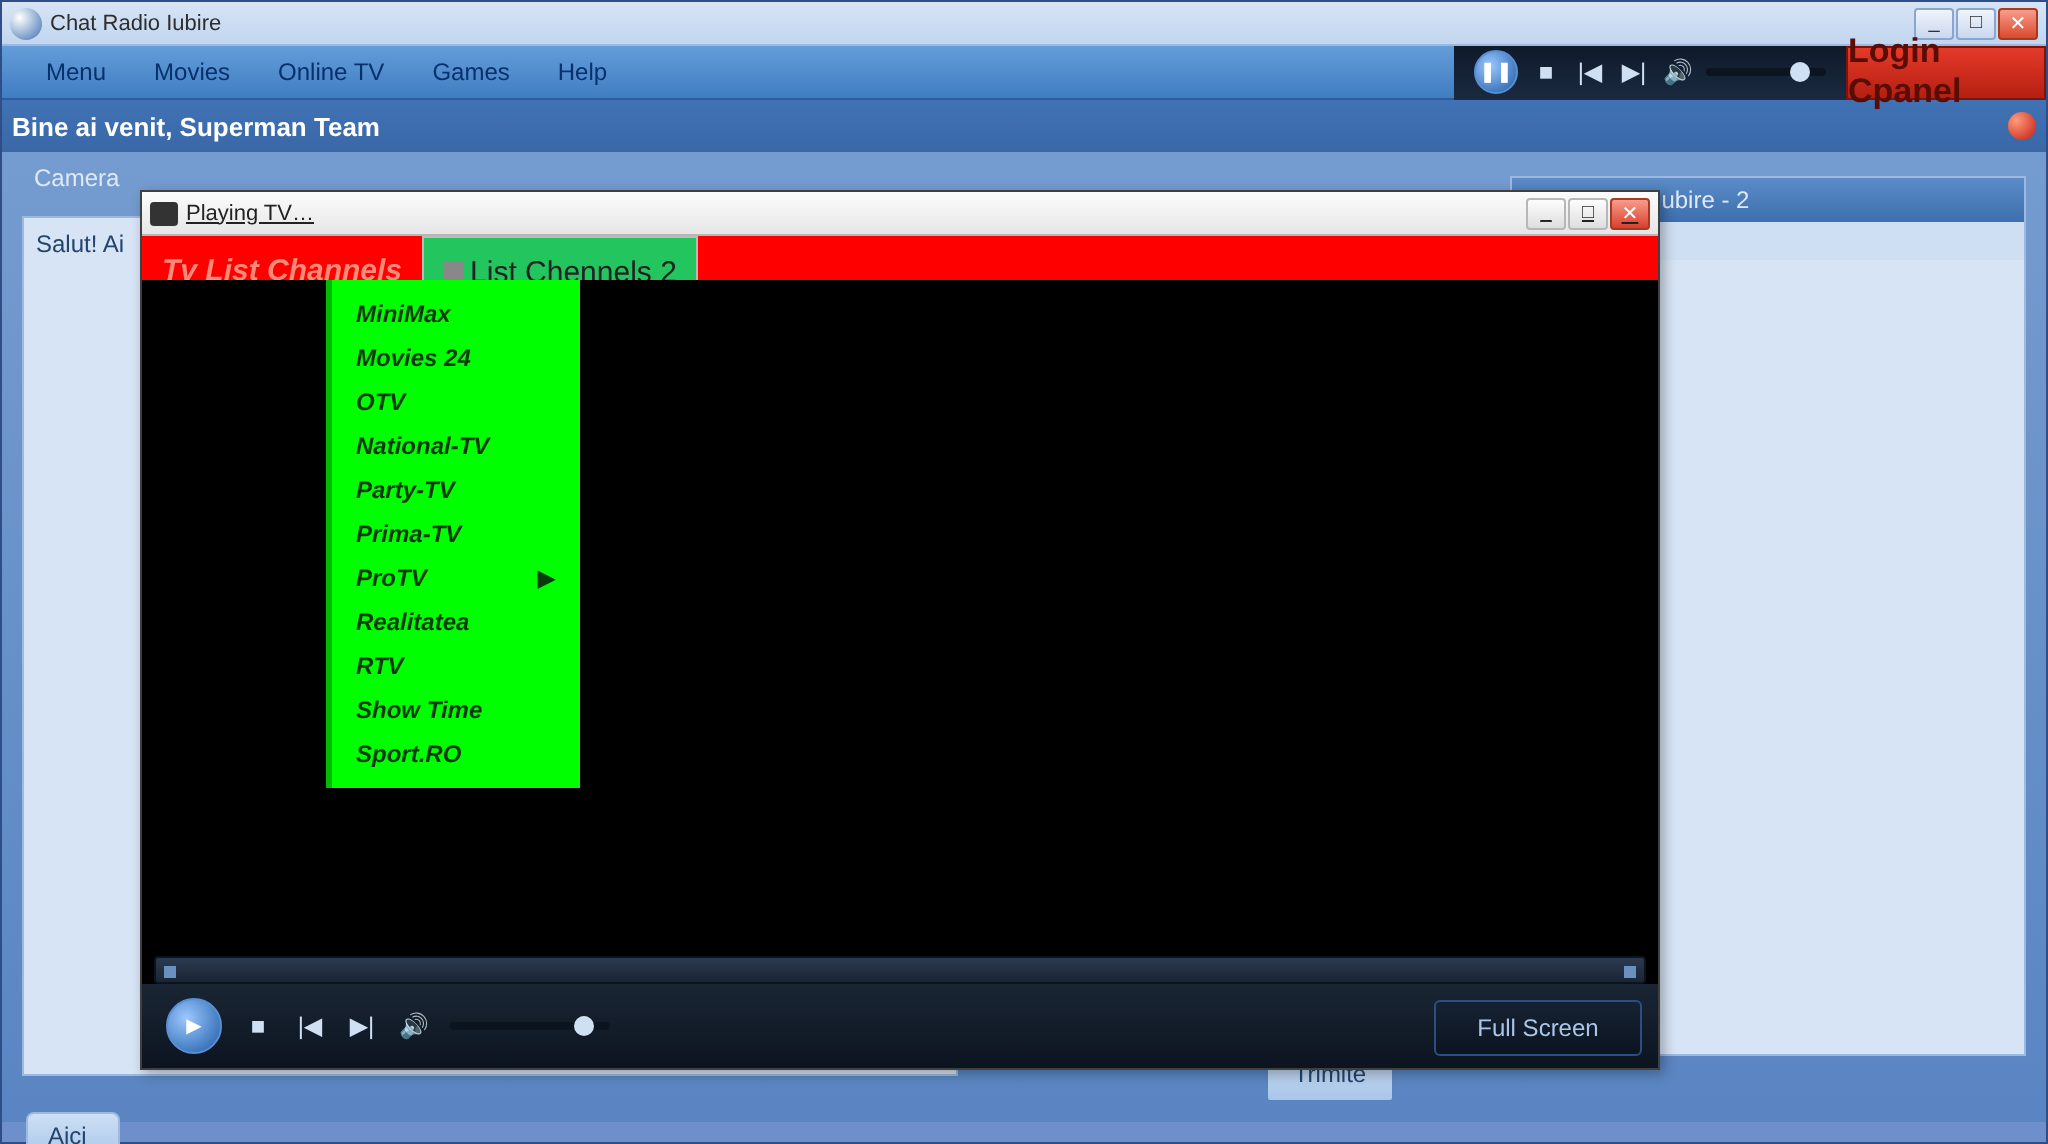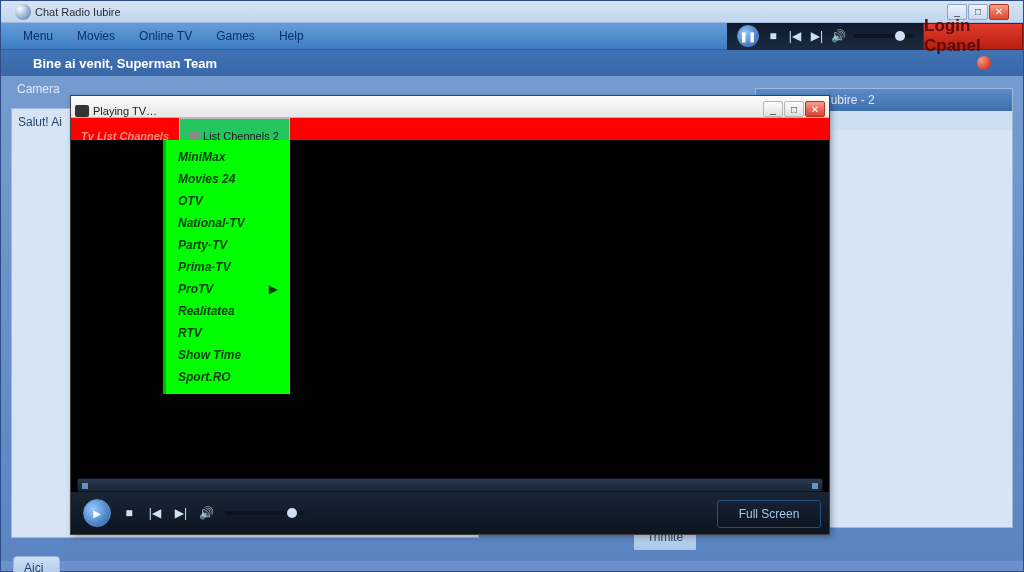--- a/index.html
+++ b/index.html
@@ -7,21 +7,21 @@
 
 
 .outer-window {
   position: absolute; inset: 0;
   background: linear-gradient(#4a70b8, #6d90cc 30px, #6d90cc);
   border: 1px solid #2f4e87;
 }
 .outer-titlebar {
   height: 22px;
   background: linear-gradient(#d7e4f5, #c2d6ef);
-  display: flex; align-items: center; padding: 0 14px;
+  display: flex; align-items: center; padding: 0 4px;
   border-bottom: 1px solid #9fb8dd;
   font-size: 11px; color: #2d2d2d;
 }
 .outer-titlebar .icon { width:16px; height:16px; margin-right:4px; background: radial-gradient(circle at 30% 30%, #fff, #3b6fb0); border-radius:50%; }
 .outer-titlebar .spacer { flex:1; }
 .win-controls { display:flex; gap:1px; }
 .win-btn {
   width:20px; height:16px; border:1px solid #8aa5cf;
   background: linear-gradient(#f0f4fb,#c9d8ee); border-radius:2px;
   display:flex; align-items:center; justify-content:center;
@@ -57,21 +57,21 @@
   width:100px; height:27px;
   background: linear-gradient(#e43a2a,#b51f11);
   color:#5a0c06; font-size:17px; font-weight:bold;
   display:flex; align-items:center; justify-content:center;
   border:1px solid #7d140b; cursor:pointer;
 }
 
 .welcome-bar {
   height:26px;
   display:flex; align-items:center;
-  padding: 0 32px;
+  padding: 0 5px;
   color:#fff; font-weight:bold; font-size:13px;
   background: linear-gradient(#4072b5,#3a68a7);
 }
 .welcome-bar .red-dot { margin-left:auto; width:14px; height:14px; border-radius:50%; background: radial-gradient(circle at 30% 30%, #ff9a7a, #c11b0f);}
 
 .main-area {
   position:absolute; left:0; right:0; top:75px; bottom:10px;
   background: linear-gradient(#759cd0, #5a85c2);
   padding: 0 10px;
 }
@@ -104,34 +104,35 @@
 
 .tv-window {
   position:absolute; left:70px; top:95px; width:760px; height:440px;
   border:1px solid #404040;
   box-shadow: 2px 2px 6px rgba(0,0,0,.3);
   background:#000;
 }
 .tv-titlebar {
   height:22px;
   background: linear-gradient(#fcfcfc,#e6e6e6);
-  display:flex; align-items:flex-end; padding:0 4px; font-size:11px; color:#222;
+  display:flex; align-items:center; padding:0 4px; font-size:11px; color:#222;
   border-bottom:1px solid #b7b7b7;
+  text-decoration:underline;
 }
 .tv-titlebar .icon { width:14px; height:12px; margin-right:4px; background:#333; border-radius:2px;}
 .tv-titlebar .spacer{flex:1;}
 .tv-controls .win-btn{background:linear-gradient(#fdfdfd,#dedede); border-color:#b7b7b7;}
 .tv-controls .win-btn.close{background:linear-gradient(#f79c8a,#d9402c); border-color:#a83a22;}
 
 .red-strip {
   height:22px; background:#ff0000;
   display:flex; align-items:flex-start;
 }
 .tab {
-  height:35px; padding:13px 10px; font-size:11px;
+  height:35px; padding:13px 10px; font-size:15px;
   display:flex; align-items:center; cursor:pointer;
   font-style:italic; font-weight:bold;
 }
 .tab.inactive { color:#ff8a7a; }
 .tab.active { background:#22c55e; color:#222; border:1px solid #bbb; border-bottom:none; font-style:normal; font-weight:normal;}
 .tab.active::before{content:""; width:10px; height:10px; margin-right:3px; background:#888;}
 
 .play-area {
   position:absolute; left:0; right:0; top:44px; bottom:60px;
   background:#000;

